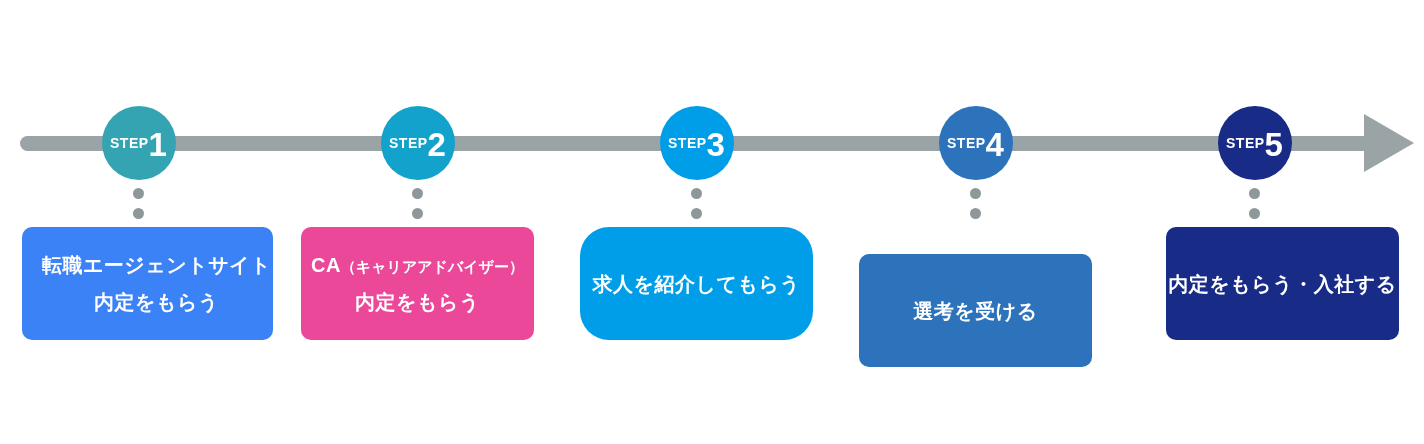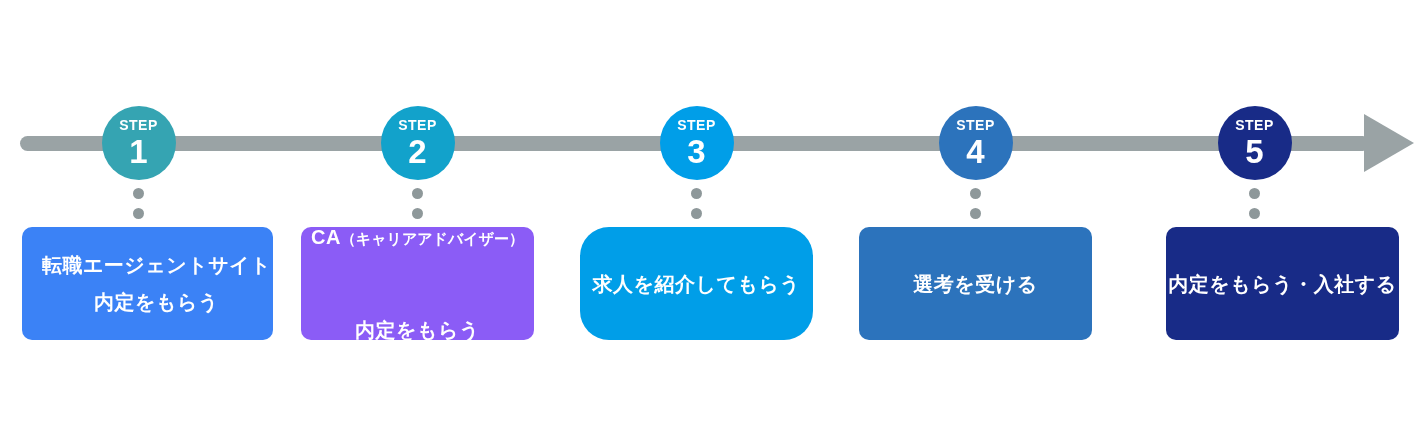--- a/index.html
+++ b/index.html
@@ -8,21 +8,21 @@
     font-family:"Liberation Sans","DejaVu Sans",sans-serif;
   }
   
   .bar{position:absolute;left:20px;top:136px;width:1350px;height:15px;border-radius:8px;}
   .arrowhead{position:absolute;left:1364px;top:114px;width:50px;height:58px;
     clip-path:polygon(0 0,100% 50%,0 100%);}
   
   .step{position:absolute;top:106px;width:233px;height:234px;}
   .badge{
     width:74px;height:74px;border-radius:50%;margin:0 auto;
-    display:flex;flex-direction:column;align-items:center;justify-content:center;
+    display:flex;align-items:center;justify-content:center;
     color:#ffffff;position:relative;z-index:2;
   }
   .badge-step{font-size:14px;font-weight:700;letter-spacing:0.5px;line-height:1;}
   .badge-num{font-size:33px;font-weight:700;line-height:1;margin-top:3px;}
   .dots{position:absolute;left:0;right:0;top:82px;display:flex;flex-direction:column;align-items:center;gap:9px;}
   .dot{width:11px;height:11px;border-radius:50%;}
   .box{
     position:absolute;left:0;top:121px;width:233px;height:113px;border-radius:10px;
     display:flex;flex-direction:column;align-items:center;justify-content:center;gap:17px;
     color:#ffffff;font-weight:700;text-align:center;
@@ -56,21 +56,21 @@
 
   <div class="step s2">
     <div class="badge" style="background-color: rgb(18, 162, 203);">
       <span class="badge-step">STEP</span>
       <span class="badge-num">2</span>
     </div>
     <div class="dots">
       <span class="dot" style="background-color: rgb(142, 152, 154);"></span>
       <span class="dot" style="background-color: rgb(142, 152, 154);"></span>
     </div>
-    <div class="box" style="background-color: #8b5cf6; justify-content: space-between;">
+    <div class="box" style="background-color: #ec4899;">
       <div class="line">
         <span>CA</span><span class="line-sub">（キャリアアドバイザー）</span>
       </div>
       <div class="line">内定をもらう</div>
     </div>
   </div>
 
   <div class="step s3">
     <div class="badge" style="background-color: rgb(0, 158, 232);">
       <span class="badge-step">STEP</span>
@@ -87,21 +87,21 @@
 
   <div class="step s4">
     <div class="badge" style="background-color: rgb(44, 115, 188);">
       <span class="badge-step">STEP</span>
       <span class="badge-num">4</span>
     </div>
     <div class="dots">
       <span class="dot" style="background-color: rgb(142, 152, 154);"></span>
       <span class="dot" style="background-color: rgb(142, 152, 154);"></span>
     </div>
-    <div class="box" style="background-color: rgb(44, 115, 188);">
+    <div class="box" style="background-color: rgb(44, 115, 188); margin-top: 27px;">
       <div class="line">選考を受ける</div>
     </div>
   </div>
 
   <div class="step s5">
     <div class="badge" style="background-color: rgb(24, 43, 135);">
       <span class="badge-step">STEP</span>
       <span class="badge-num">5</span>
     </div>
     <div class="dots">

